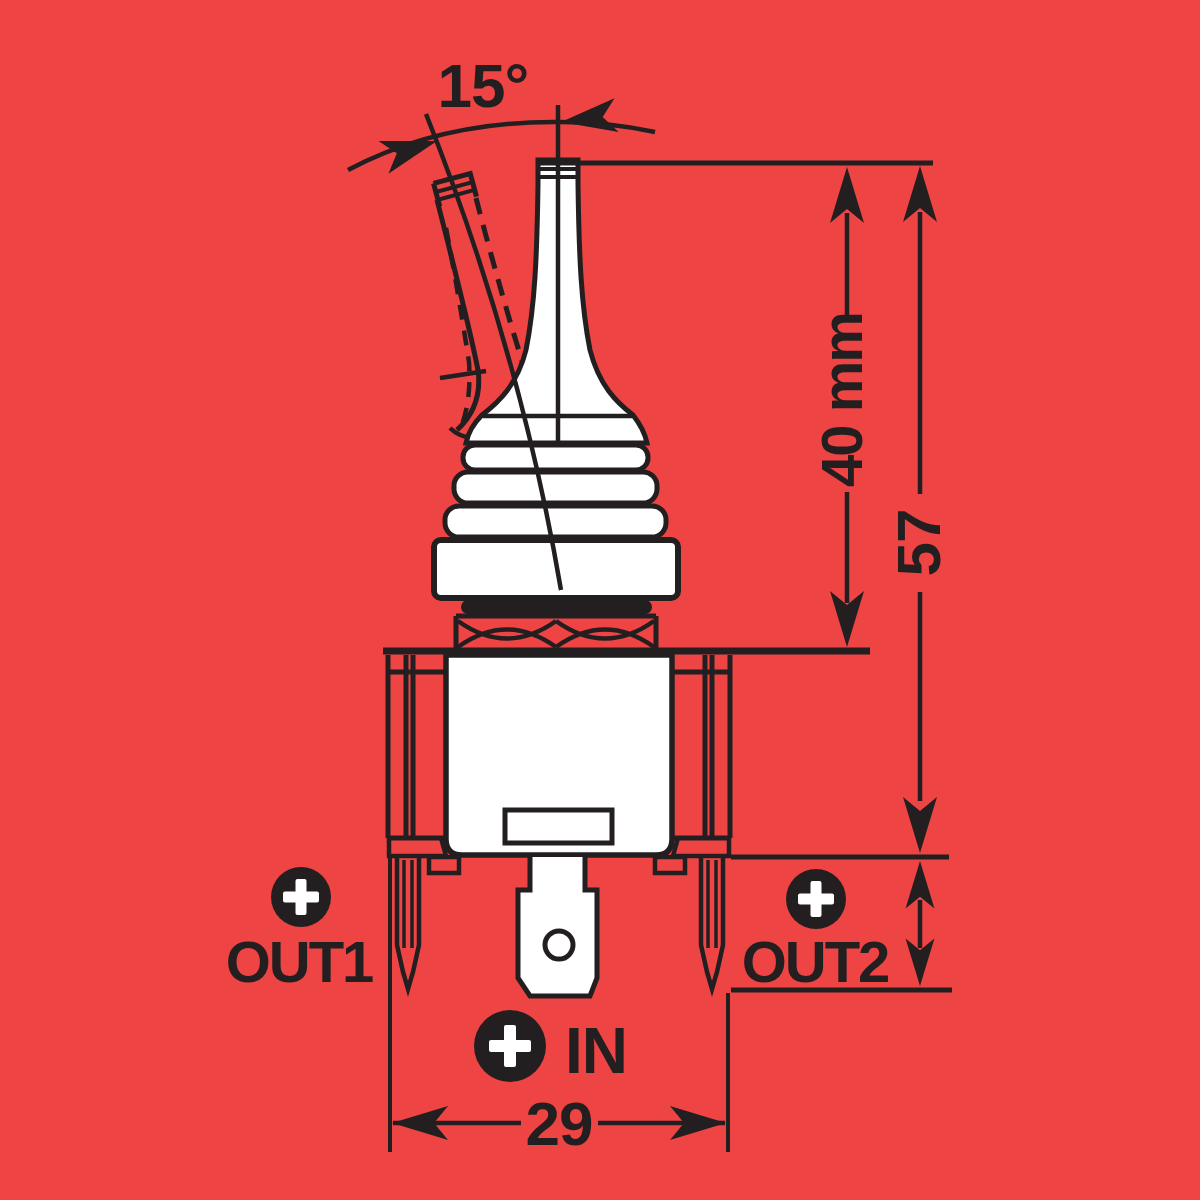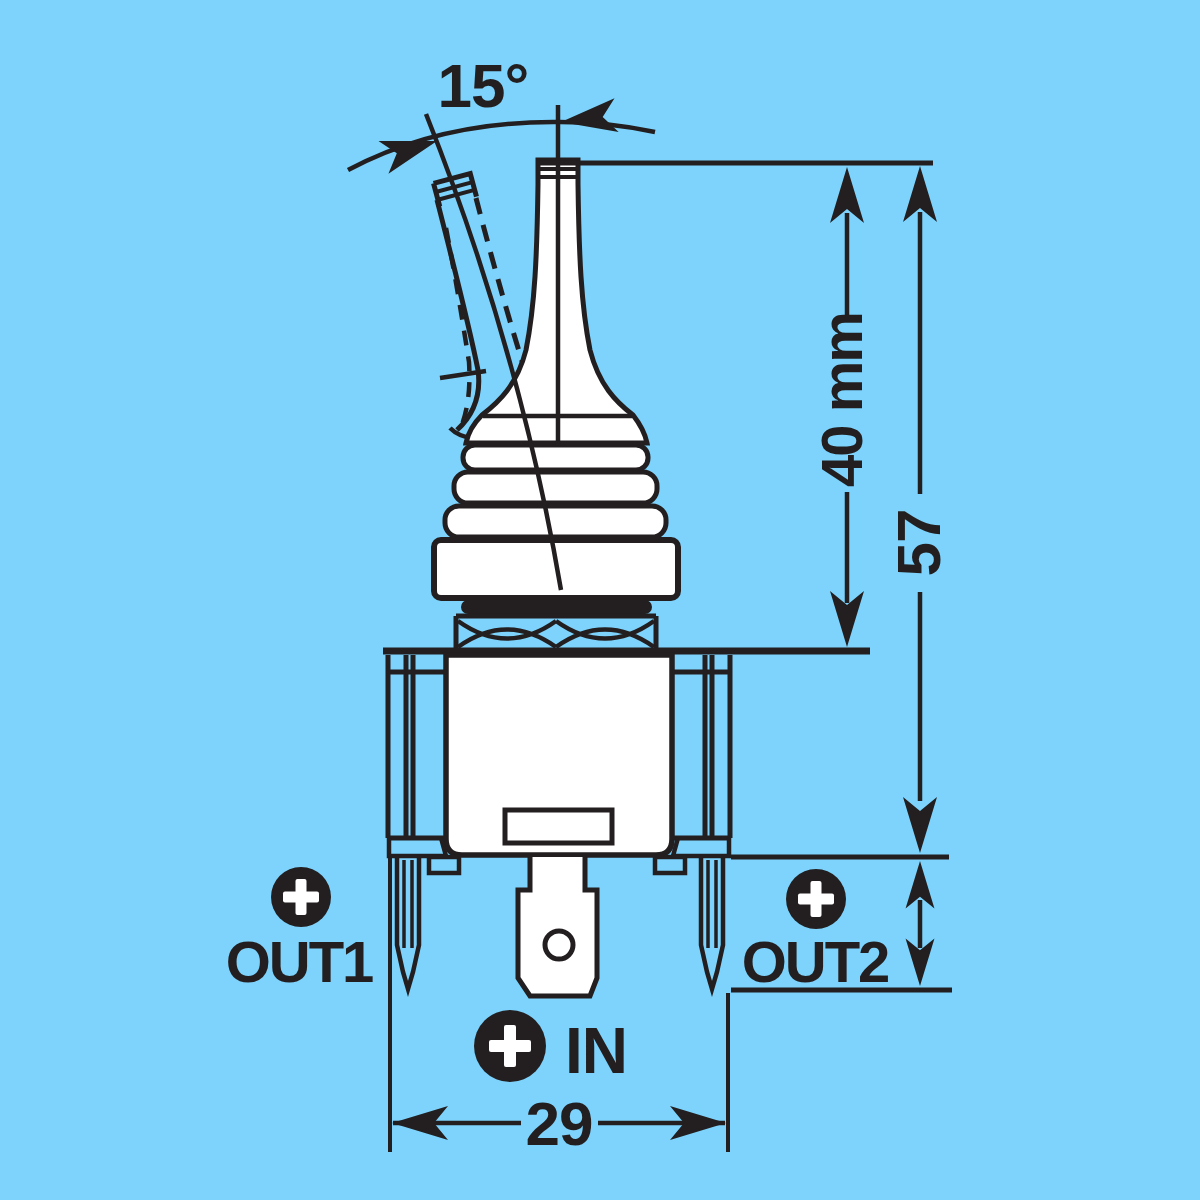--- a/index.html
+++ b/index.html
@@ -1,16 +1,16 @@
 <!DOCTYPE html>
 <html><head>
 <meta charset="utf-8">
 <style>
   html,body{margin:0;padding:0;background:#fff;}
-  .stage{width:1200px;height:1200px;position:relative;background:#7dd3fc;overflow:hidden;}
+  .stage{width:1200px;height:1200px;position:relative;background:#ef4444;overflow:hidden;}
   svg{display:block;}
   .ink-stroke{stroke:#231f20;fill:none;}
   .ink-fill{fill:#231f20;stroke:none;}
   .white-fill{fill:#ffffff;}
   text{fill:#231f20;font-family:"Liberation Sans","DejaVu Sans",sans-serif;font-weight:bold;}
   .dim-text{font-size:58px;letter-spacing:-2px;}
   .dim-text-lg{font-size:62px;letter-spacing:-1px;}
   .label-text{font-size:58px;letter-spacing:-2px;}
   .in-text{font-size:64px;letter-spacing:-1px;}
 </style>

